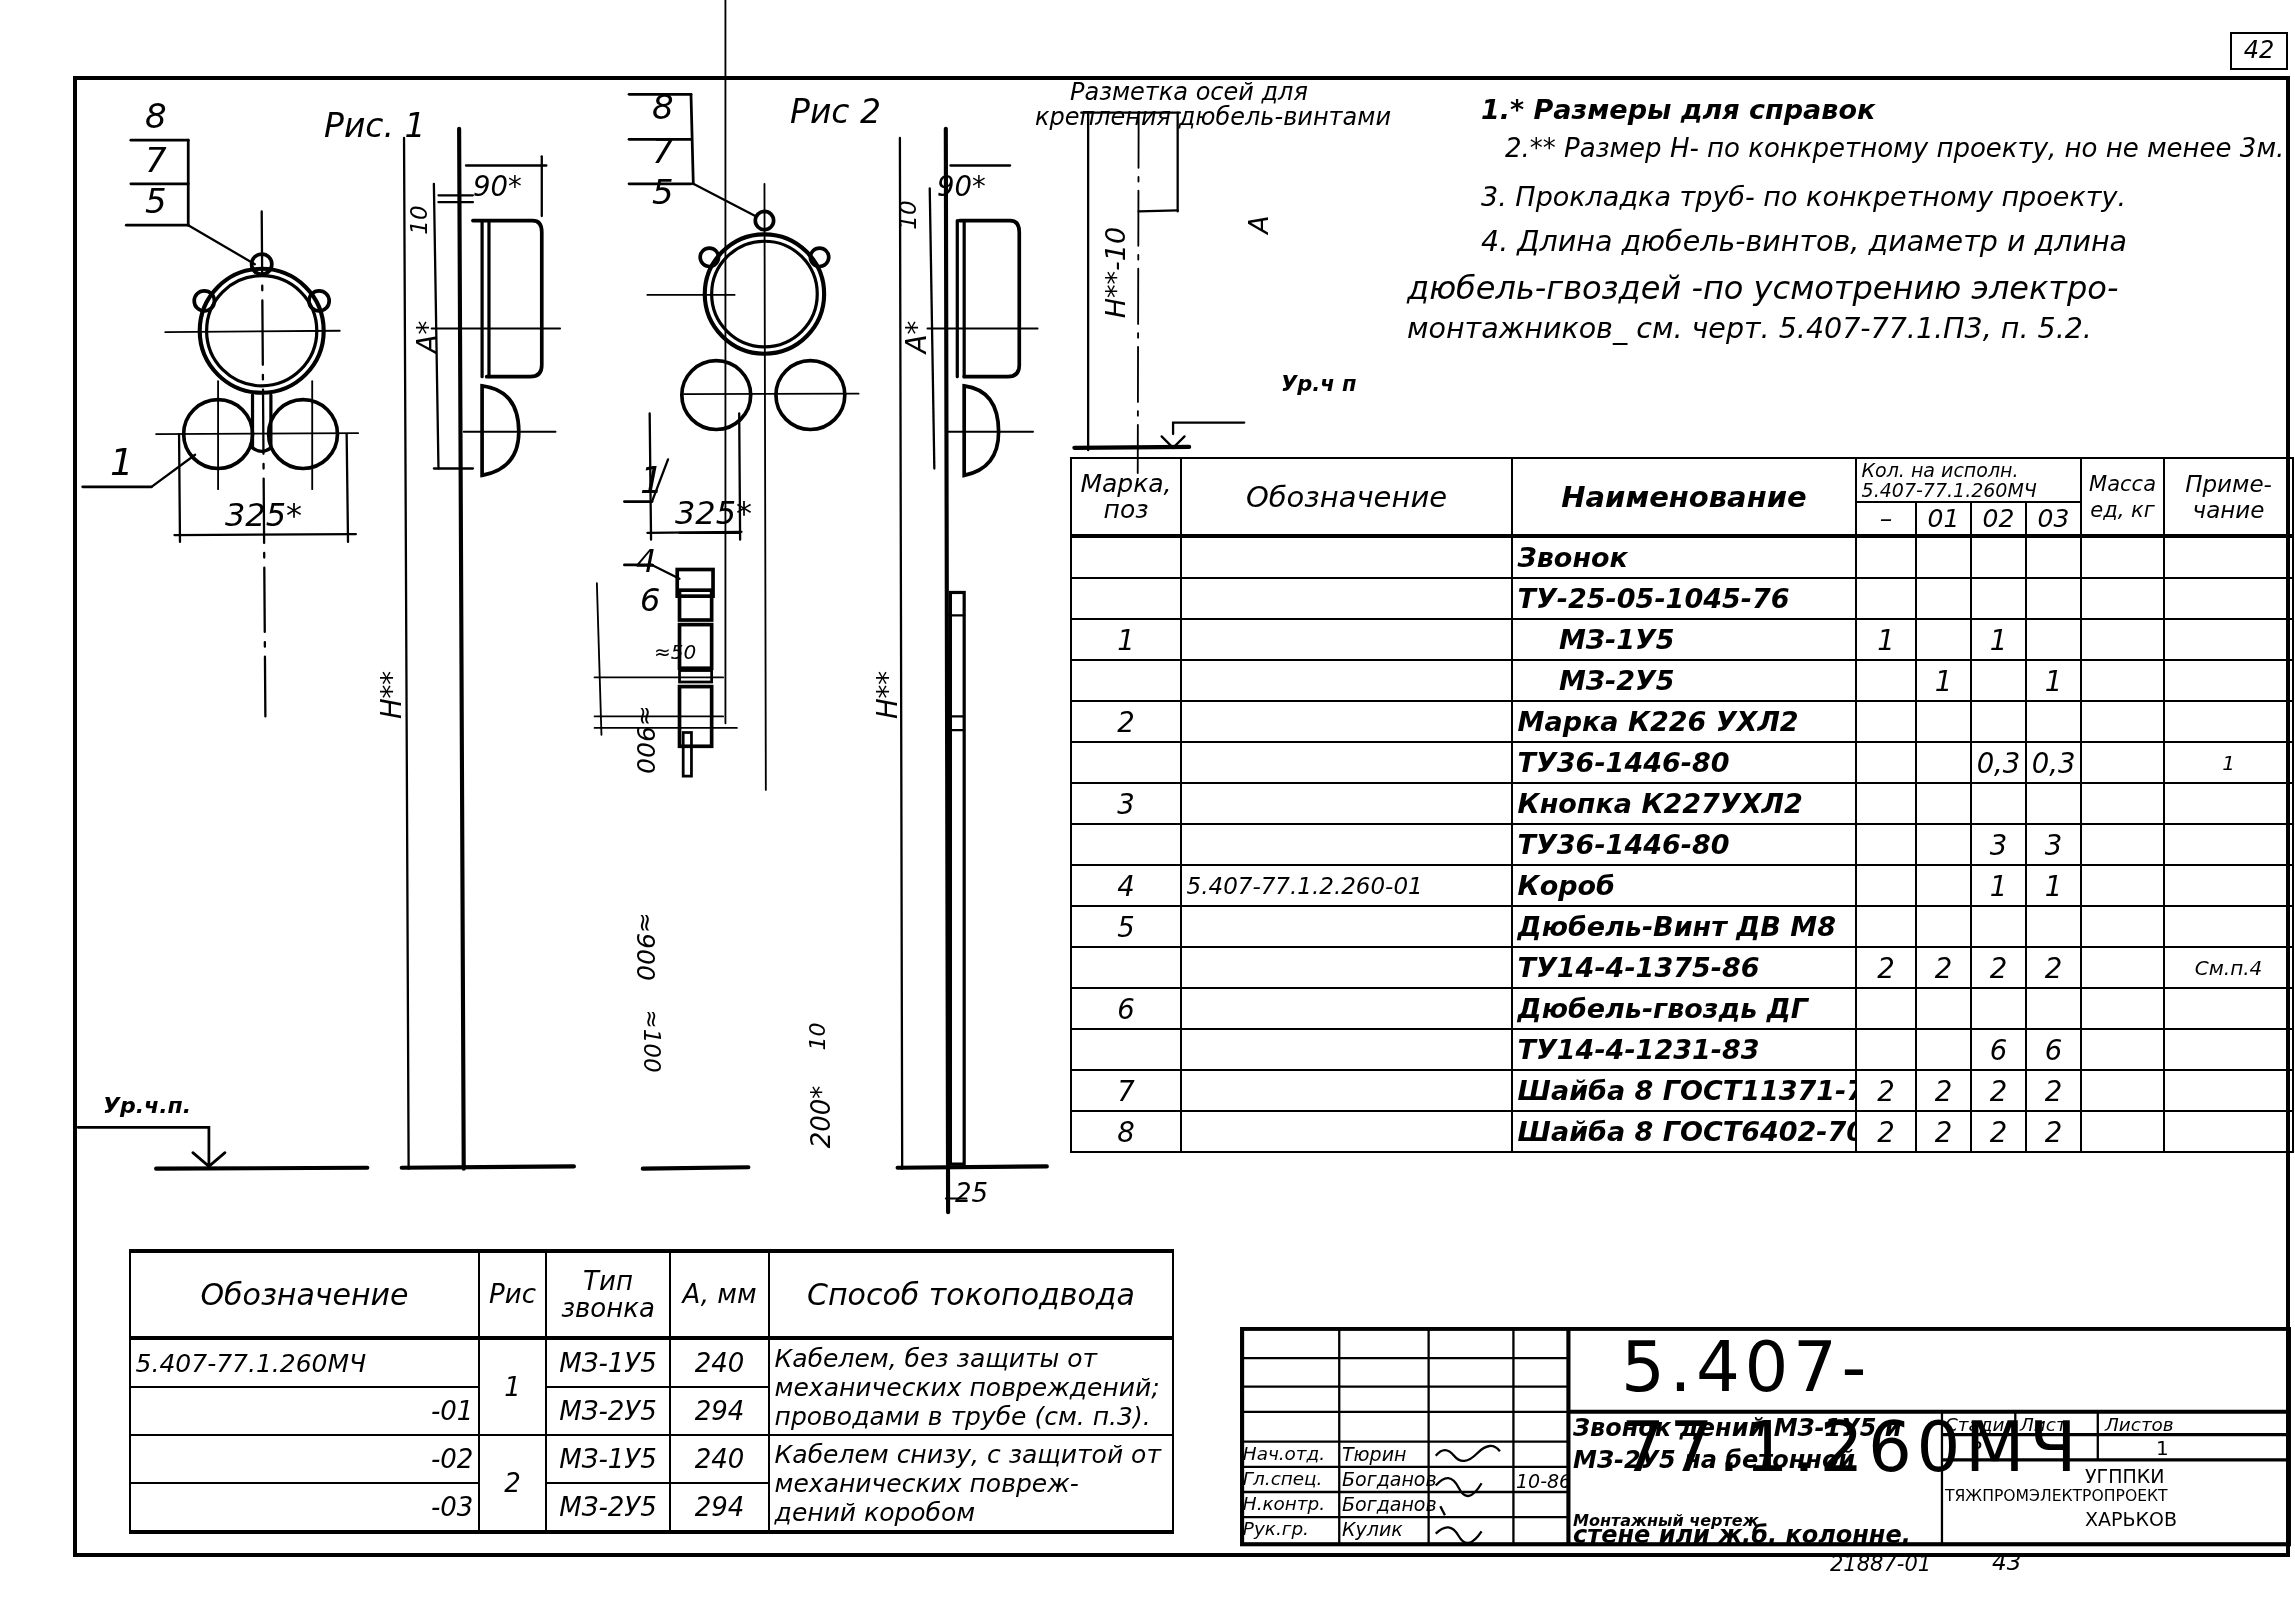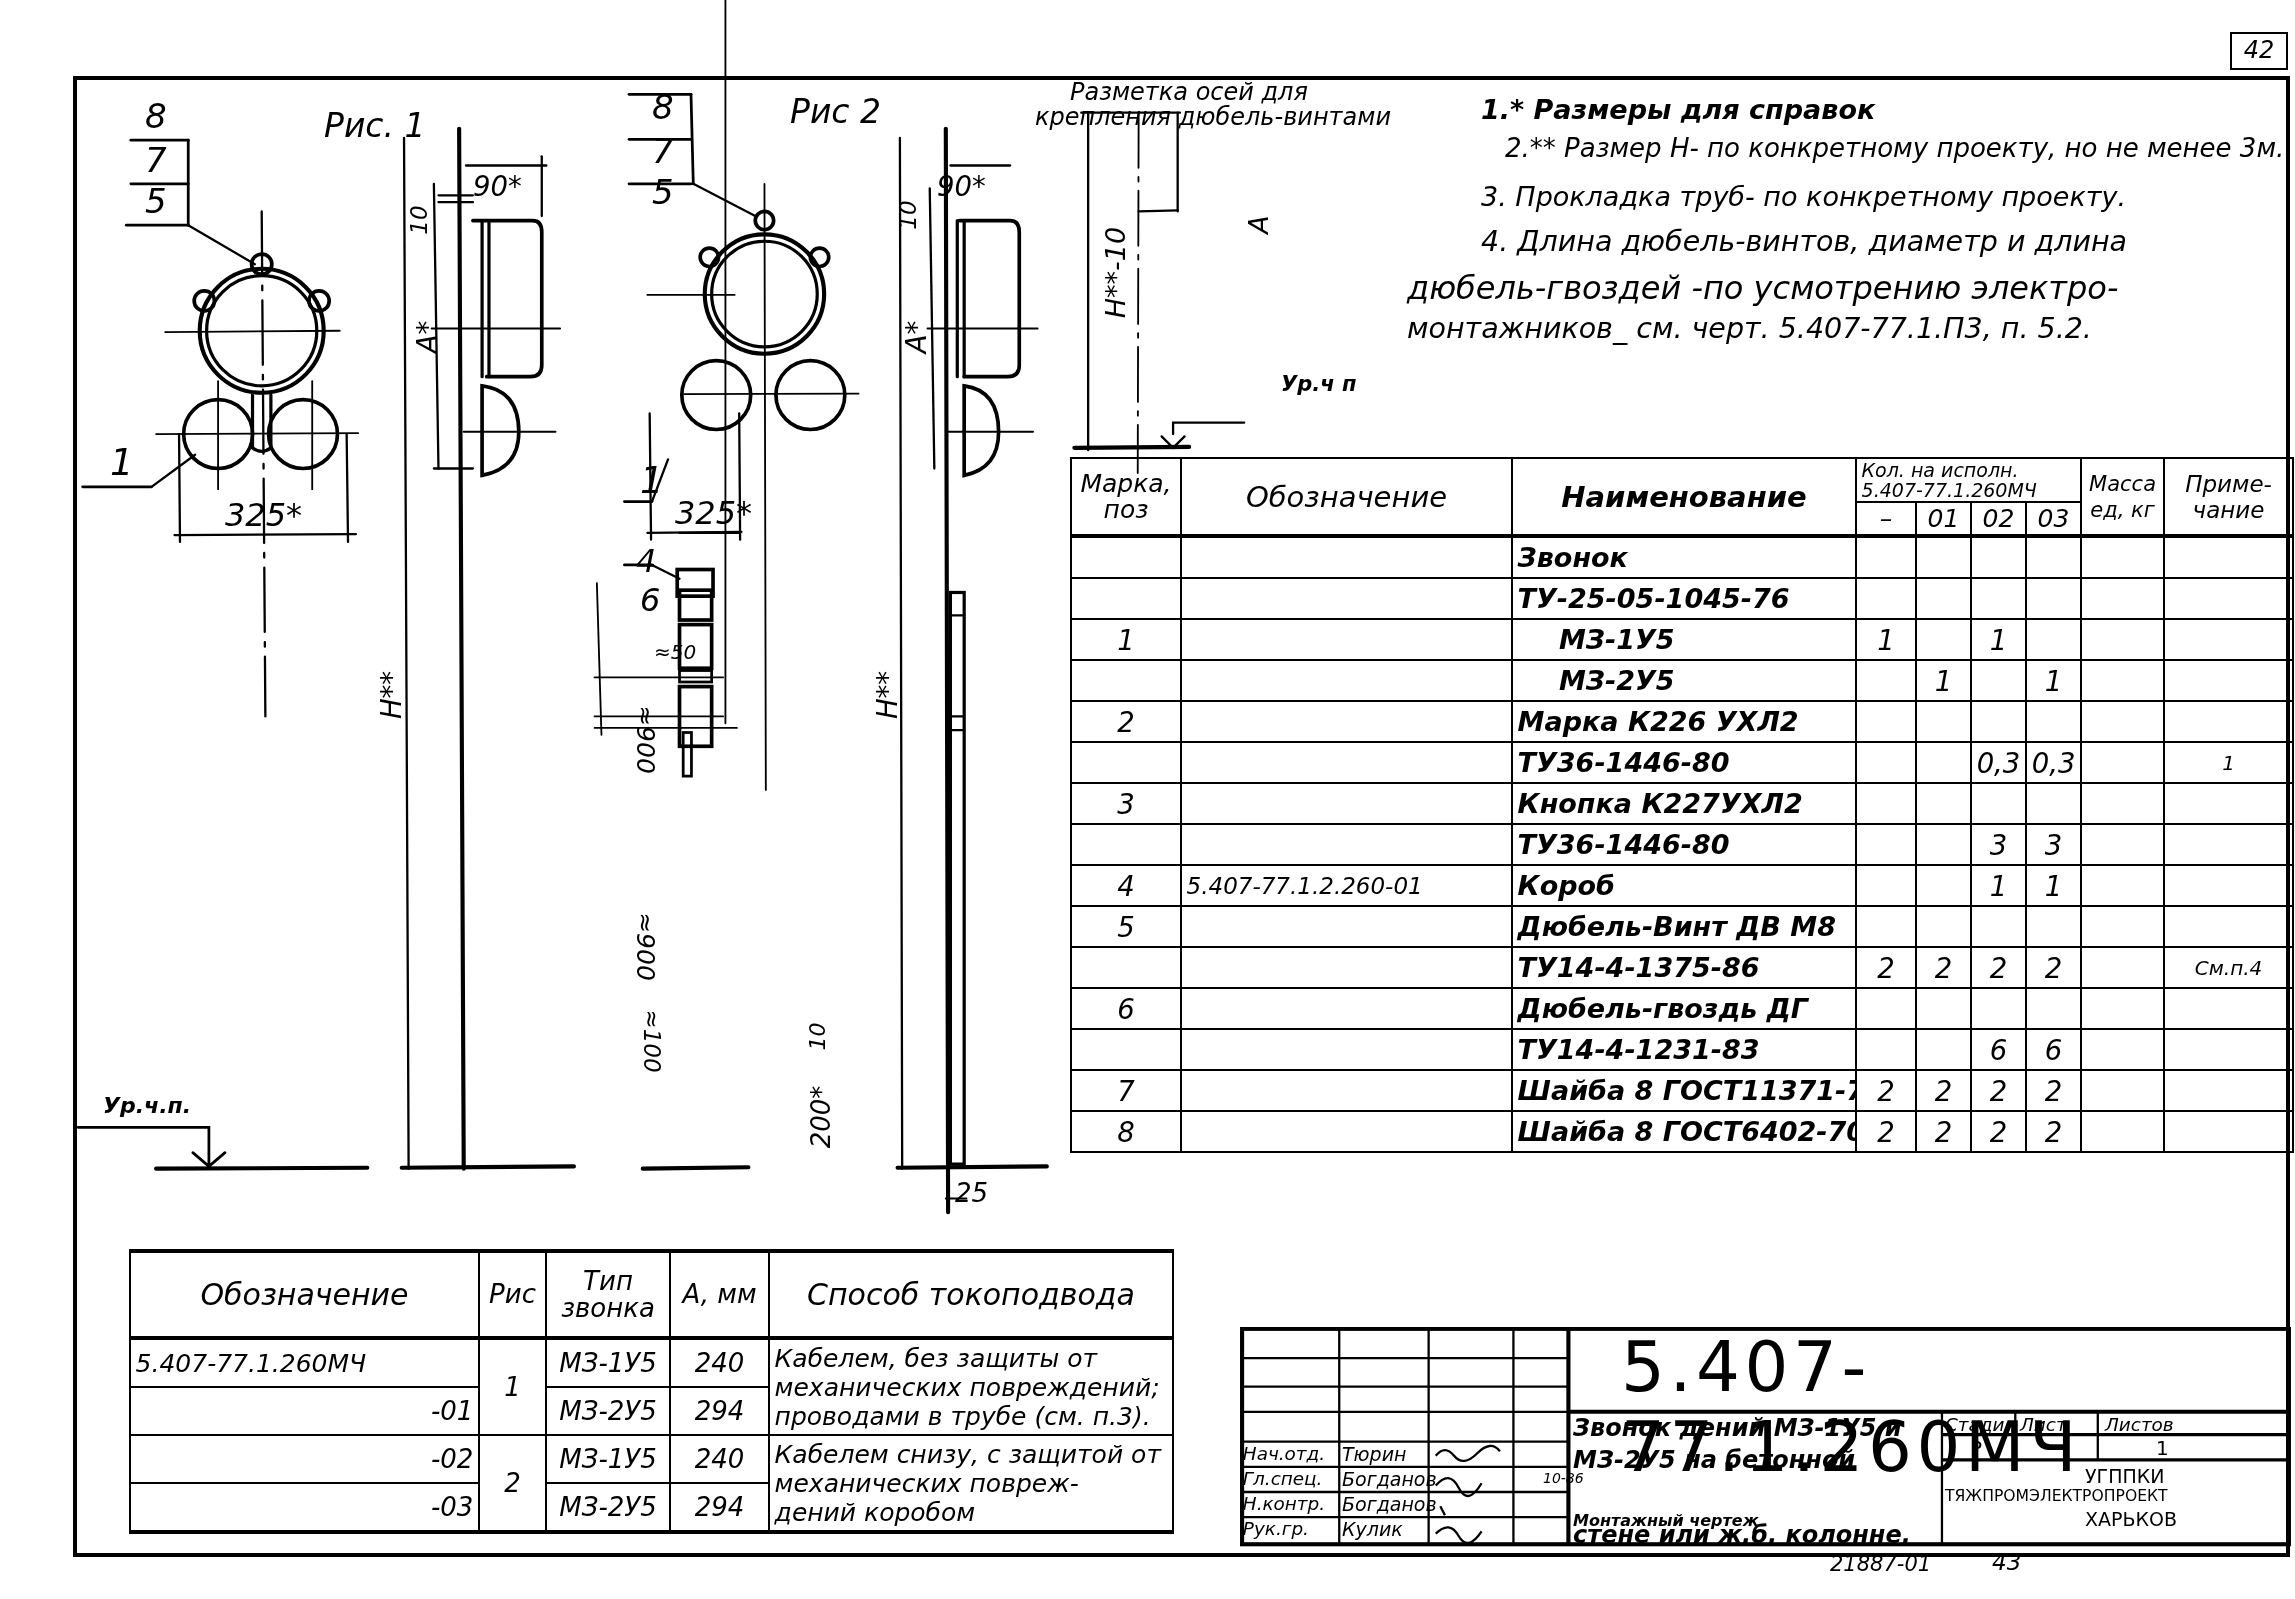--- a/index.html
+++ b/index.html
@@ -503,21 +503,21 @@
   <div class="txt" style="left:808px; top:109px; font-size:20px;"></div>
   <div class="txt" style="left:916px; top:109px; font-size:20px; font-style:normal;">1</div>
   <div class="txt" style="left:845px; top:138px; font-size:19px; font-style:normal;">УГППКИ</div>
   <div class="txt" style="left:705px; top:160px; font-size:15.6px; font-style:normal;text-align:center;">ТЯЖПРОМЭЛЕКТРОПРОЕКТ</div>
   <div class="txt" style="left:845px; top:181px; font-size:19px; font-style:normal;">ХАРЬКОВ</div>
 
   <div class="txt" style="left:2.8px; top:116px; font-size:18.4px;">Нач.отд.</div>
   <div class="txt" style="left:102px; top:116px; font-size:19px;">Тюрин</div>
   <div class="txt" style="left:2.8px; top:141px; font-size:18.4px;">Гл.спец.</div>
   <div class="txt" style="left:102px; top:141px; font-size:19px;">Богданов</div>
-  <div class="txt" style="left:276px; top:143px; font-size:14px;padding-left:27px;">10-86</div>
+  <div class="txt" style="left:276px; top:143px; font-size:19px;">10-86</div>
   <div class="txt" style="left:2.8px; top:166px; font-size:18.4px;">Н.контр.</div>
   <div class="txt" style="left:102px; top:166px; font-size:19px;">Богданов</div>
   <div class="txt" style="left:2.8px; top:191px; font-size:18.4px;">Рук.гр.</div>
   <div class="txt" style="left:102px; top:191px; font-size:19px;">Кулик</div>
 
   <svg width="92" height="110" viewBox="0 0 200 240" style="left:191px; top:115px;">
     <g stroke="#000" fill="none" stroke-width="5">
       <path d="M10 30 Q30 5 50 30 T100 25 T150 20"></path>
       <path d="M10 95 Q40 60 60 100 T110 90"></path>
       <path d="M20 140 L30 160"></path>

